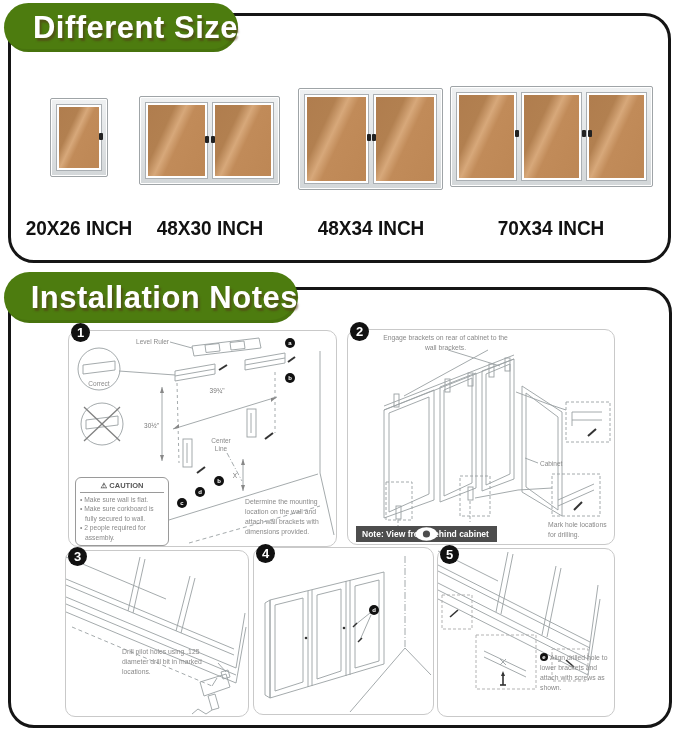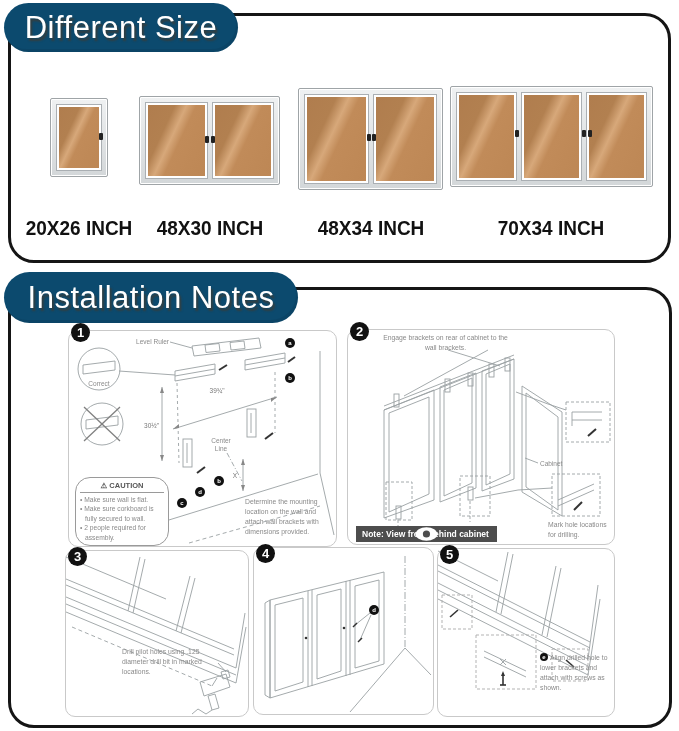--- a/index.html
+++ b/index.html
@@ -6,22 +6,22 @@
   body{
     width:679px;height:731px;position:relative;background:#fff;
     font-family:"Liberation Sans",sans-serif;overflow:hidden;
   }
   
   .section{position:absolute;border:3px solid #151515;border-radius:26px;background:#fff;}
   #size-section{left:8px;top:13px;width:657px;height:244px;}
   #install-section{left:8px;top:287px;width:658px;height:435px;}
   
   .badge{
-    position:absolute;background:#0c4a6e;color:#fff;font-weight:400;
-    text-align:center;border-radius:26px;z-index:6;
+    position:absolute;background:#4d7c0f;color:#fff;font-weight:700;
+    text-align:right;border-radius:26px;z-index:6;
     text-shadow:2px 3px 2px rgba(83,53,25,0.55);letter-spacing:0.5px;
     box-shadow:inset -2px -3px 0 rgba(0,0,0,0.07);
   }
   #size-badge{left:4px;top:3px;width:234px;height:49px;font-size:31px;line-height:49px;}
   #install-badge{left:4px;top:272px;width:294px;height:51px;font-size:31px;line-height:51px;}
   
   .board{position:absolute;z-index:3;}
   .board-frame{
     position:absolute;inset:0;box-sizing:border-box;
     background:linear-gradient(180deg,#eff1f2,#d3d7d9);
@@ -61,21 +61,21 @@
   .num-high{left:2px;top:-8px;}
   .num-low{left:2px;top:-4px;}
   .panel svg{position:absolute;left:0;top:0;width:100%;height:100%;}
   svg text{font-family:"Liberation Sans",sans-serif;font-size:6.5px;fill:#8a8a8a;}
   svg text.dim{fill:#777;}
   svg text.co{font-size:6px;fill:#fff;font-weight:bold;}
   
   .tiny{position:absolute;font-size:6.8px;color:#8a8a8a;line-height:1.45;z-index:4;}
   .caution-box{
     position:absolute;left:6px;top:146px;width:92px;background:#fff;z-index:4;
-    border:1px solid #9a9a9a;border-radius:15px;padding-bottom:3px;
+    border:1px solid #9a9a9a;border-radius:6px;padding-bottom:3px;
   }
   .caution-title{
     text-align:center;font-size:7.5px;font-weight:700;color:#555;
     padding:3px 0 2px;border-bottom:1px solid #9a9a9a;margin:0 4px 2px;
   }
   .caution-item{font-size:6.7px;color:#8a8a8a;line-height:1.4;padding:0 3px 0 9px;text-indent:-5px;}
   .caution-item::before{content:"• ";}
   .note-badge{
     position:absolute;left:8px;top:196px;height:16px;background:#4d4d4d;color:#fff;
     font-size:8.5px;font-weight:700;display:flex;align-items:center;gap:4px;

